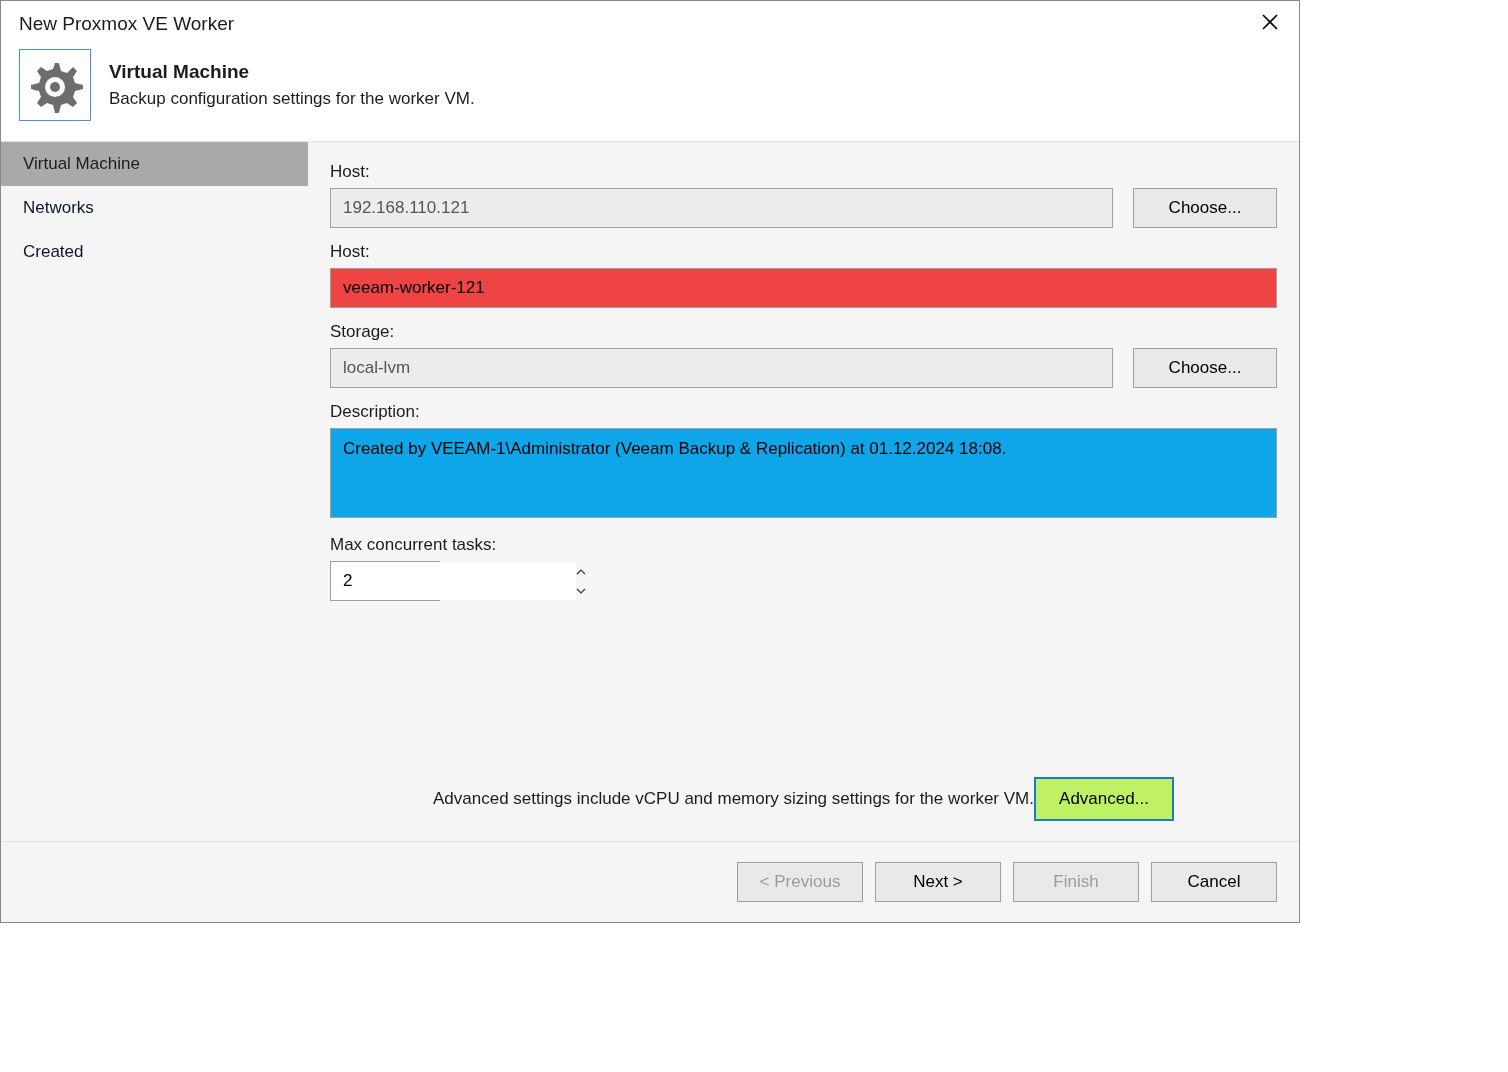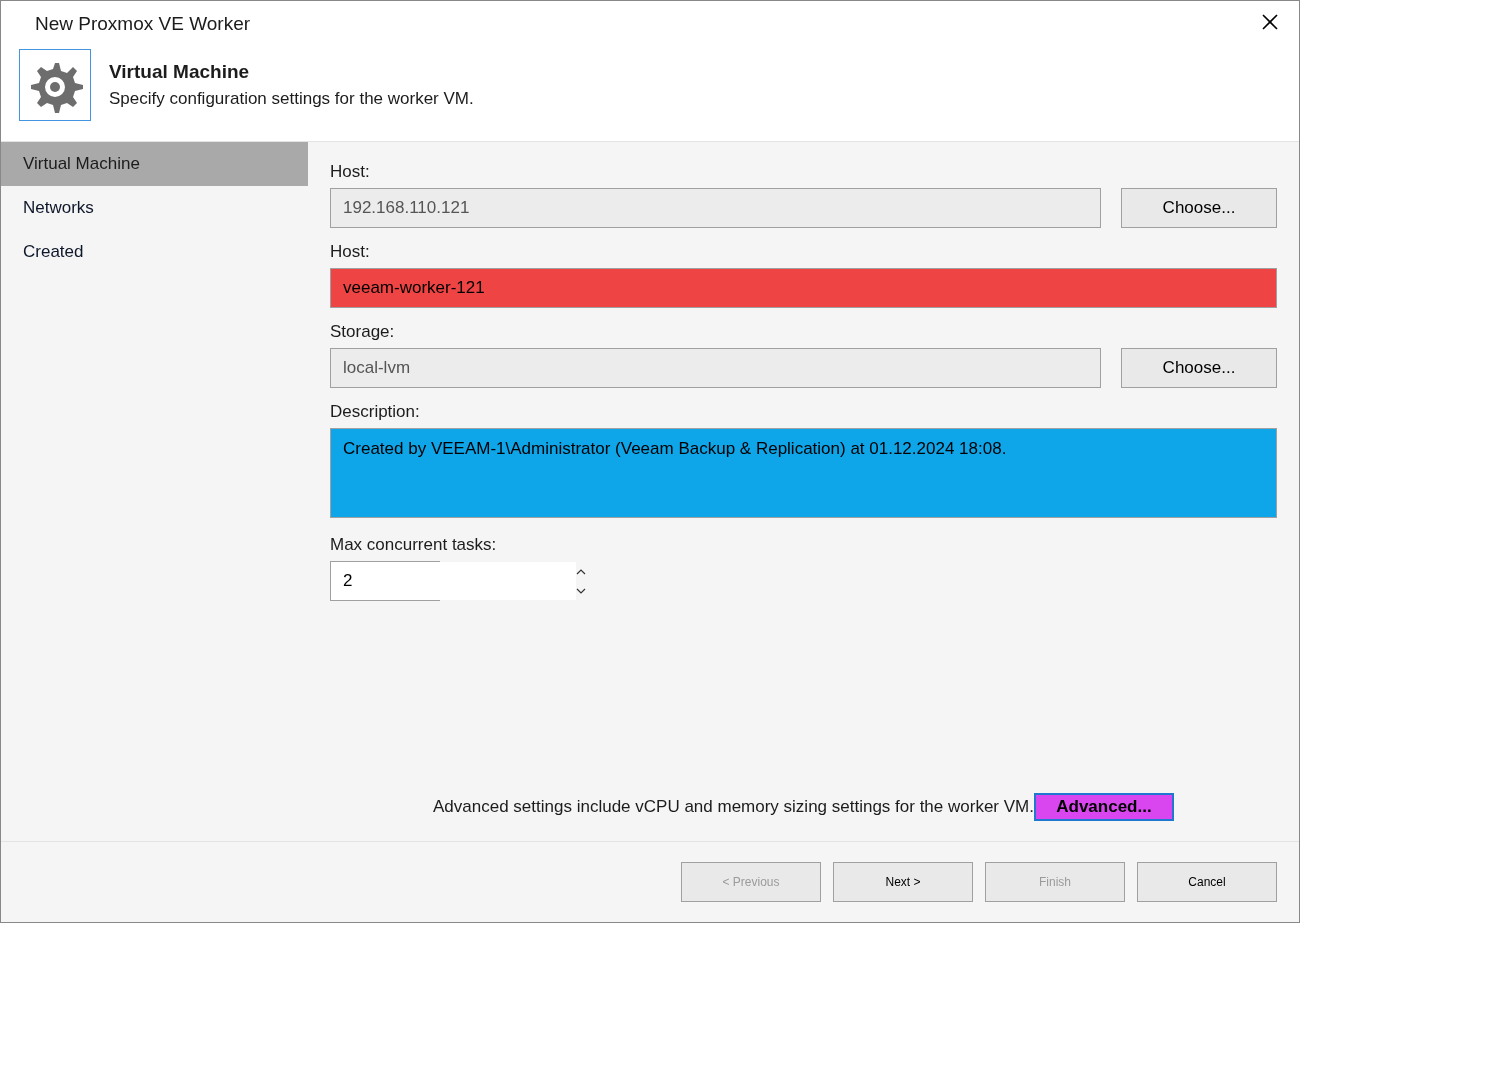--- a/index.html
+++ b/index.html
@@ -25,21 +25,20 @@
       display: flex;
       flex-direction: column;
     }
     .titlebar {
       display: flex;
       justify-content: space-between;
       align-items: center;
       padding: 10px 14px 6px 18px;
       font-size: 19px;
       font-weight: 400;
-      margin-left: 16px;
     }
     .close-btn {
       font-size: 22px;
       line-height: 1;
       padding: 2px 6px;
       cursor: default;
     }
     .header {
       display: flex;
       align-items: center;
@@ -113,21 +112,21 @@
       padding: 8px 12px;
       font-size: 17px;
       font-family: inherit;
       height: 40px;
     }
     .text-input.readonly {
       background: #ececec;
       color: #555;
     }
     .choose-btn {
-      width: 156px;
+      width: 144px;
       border: 1px solid #a0a0a0;
       background: #e9e9e9;
       font-size: 17px;
       font-family: inherit;
       cursor: default;
       height: 40px;
     }
     .textarea-input {
       width: 100%;
       border: 1px solid #a0a0a0;
@@ -173,41 +172,40 @@
       display: flex;
       justify-content: center;
       align-items: center;
       padding-bottom: 5px;
     }
     .advanced-note {
       font-size: 17px;
     }
     .advanced-btn {
       width: 140px;
-      height: 28px;
+      height: 44px;
       border: 2px solid #1f77d0;
-      background: #d946ef;
-      font-size: 17px;
-      font-family: inherit;
-      font-weight: bold;
+      background: #bef264;
+      font-size: 17px;
+      font-family: inherit;
     }
     .footer {
       border-top: 1px solid #e3e3e3;
       background: #f5f5f5;
       padding: 20px 22px;
       display: flex;
       justify-content: flex-end;
       gap: 12px;
     }
     .footer-btn {
-      width: 140px;
+      width: 126px;
       height: 40px;
       border: 1px solid #a0a0a0;
       background: #e9e9e9;
-      font-size: 12px;
+      font-size: 17px;
       font-family: inherit;
     }
     .footer-btn.disabled {
       color: #9b9b9b;
     }
     
   </style>
 </head>
 <body>
 
@@ -228,21 +226,21 @@
       <svg width="60" height="60" viewBox="0 0 60 60">
         <g fill="#6d6d6d">
           <path d="M30 8 L34 8 L36 16 L42 18 L48 12 L52 16 L48 22 L50 28 L58 30 L58 34 L50 36 L48 42 L52 48 L48 52 L42 48 L36 50 L34 58 L30 58 L28 50 L22 48 L16 52 L12 48 L16 42 L14 36 L6 34 L6 30 L14 28 L16 22 L12 16 L16 12 L22 16 L28 14 Z"></path>
         </g>
         <circle cx="30" cy="32" r="10" fill="#fff"></circle>
         <circle cx="30" cy="32" r="5" fill="#6d6d6d"></circle>
       </svg>
     </div>
     <div class="header-text">
       <h2>Virtual Machine</h2>
-      <p>Specify configuration settings for the worker VM.</p>
+      <p>Backup configuration settings for the worker VM.</p>
     </div>
   </div>
 
   <div class="body">
 
     <div class="sidebar">
       <div class="sidebar-item active">
         <span>Virtual Machine</span>
       </div>
       <div class="sidebar-item">

